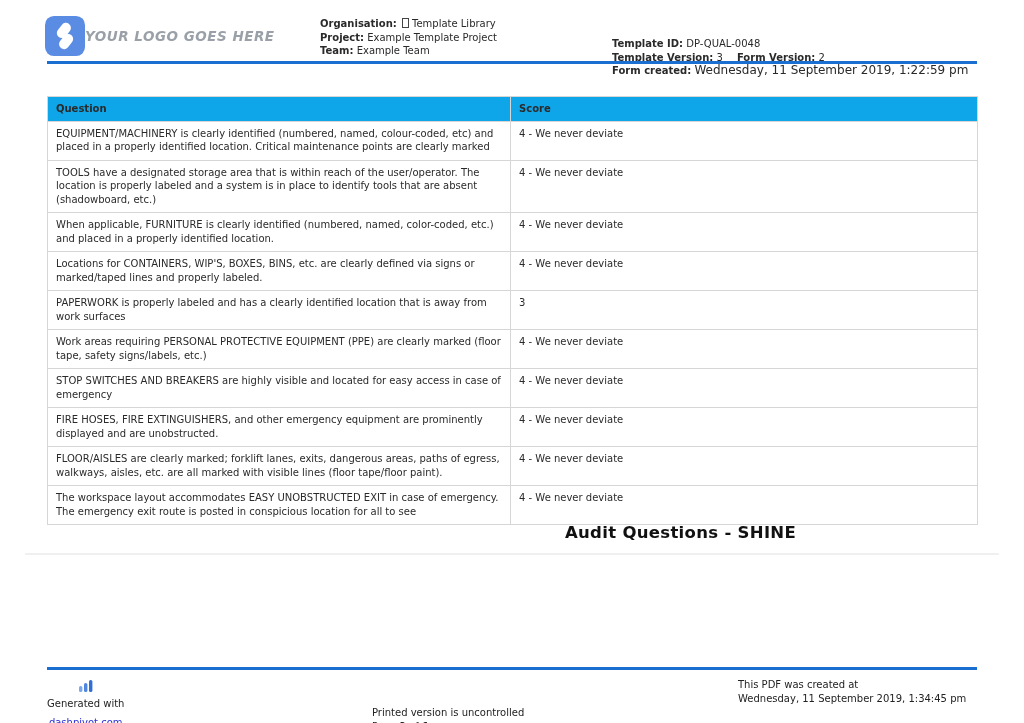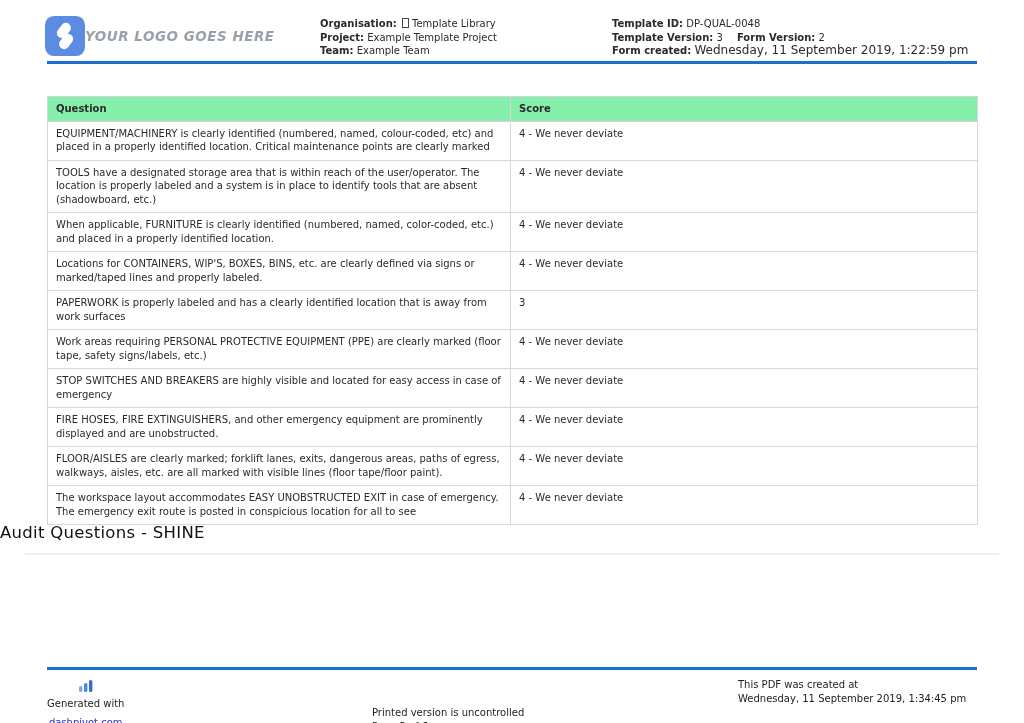--- a/index.html
+++ b/index.html
@@ -15,21 +15,21 @@
 
   
   .logo-block { position: absolute; left: 45px; top: 16px; display: flex; align-items: center; gap: 0; }
   .logo-icon { width: 40px; height: 40px; display: block; }
   .logo-text {
     font-size: 13.5px; font-weight: bold; font-style: italic;
     color: #9aa0a8; letter-spacing: 0.5px; white-space: nowrap;
   }
   .hdr-col { position: absolute; top: 17px; font-size: 10px; line-height: 13.5px; }
   .hdr-col.mid { left: 288px; margin-left: 32px; }
-  .hdr-col.right { left: 612px; }
+  .hdr-col.right { left: 612px; margin-top: 20px; }
   .hdr-col .lbl { font-weight: bold; }
   .hdr-col .val-sm { font-size: 12px; }
   .gap { display: inline-block; width: 14px; }
   .box-glyph {
     display: inline-block; width: 7px; height: 10px;
     border: 1px solid #444; margin: 0 3px 0 2px; vertical-align: -1px;
   }
   .rule { position: absolute; left: 47px; right: 47px; height: 3px; background: #1b6fd0; }
   .rule-top { top: 61px; }
   .rule-bottom { top: 667px; }
@@ -39,30 +39,30 @@
     position: absolute; left: 47px; top: 96px; width: 930px;
     border-collapse: collapse; table-layout: fixed;
     font-size: 10px; line-height: 13.5px; color: #2a2a2a;
   }
   .audit-table th, .audit-table td {
     border: 1px solid #d6d6d6;
     padding: 5px 8px 6px 8px;
     text-align: left; vertical-align: top;
   }
   .audit-table th {
-    background: #86efac; font-weight: bold; font-size: 10px;
+    background: #0ea5e9; font-weight: bold; font-size: 10px;
     padding-top: 5px; padding-bottom: 5px;
   }
   .col-question { width: 463px; }
   .col-score { width: 467px; }
 
   
   .section-title {
     position: absolute; left: 0; top: 523px; width: 796px;
-    text-align: left; font-size: 16.5px; font-weight: normal; color: #111;
+    text-align: right; font-size: 16.5px; font-weight: bold; color: #111;
     letter-spacing: 0.3px;
   }
   .soft-divider { position: absolute; left: 25px; right: 25px; top: 553px; height: 2px; background: #f0f0f0; }
 
   
   .footer-block { position: absolute; font-size: 10px; line-height: 14px; color: #222; flex-direction: column; }
   .footer-left { left: 47px; top: 679px; display: flex; align-items: center; gap: 5px; }
   .footer-mid { left: 372px; top: 678px; margin-top: 28px; }
   .footer-right { left: 690px; top: 678px; margin-left: 48px; }
   .footer-link { color: #2b2fd4; text-decoration: underline; cursor: pointer; }

